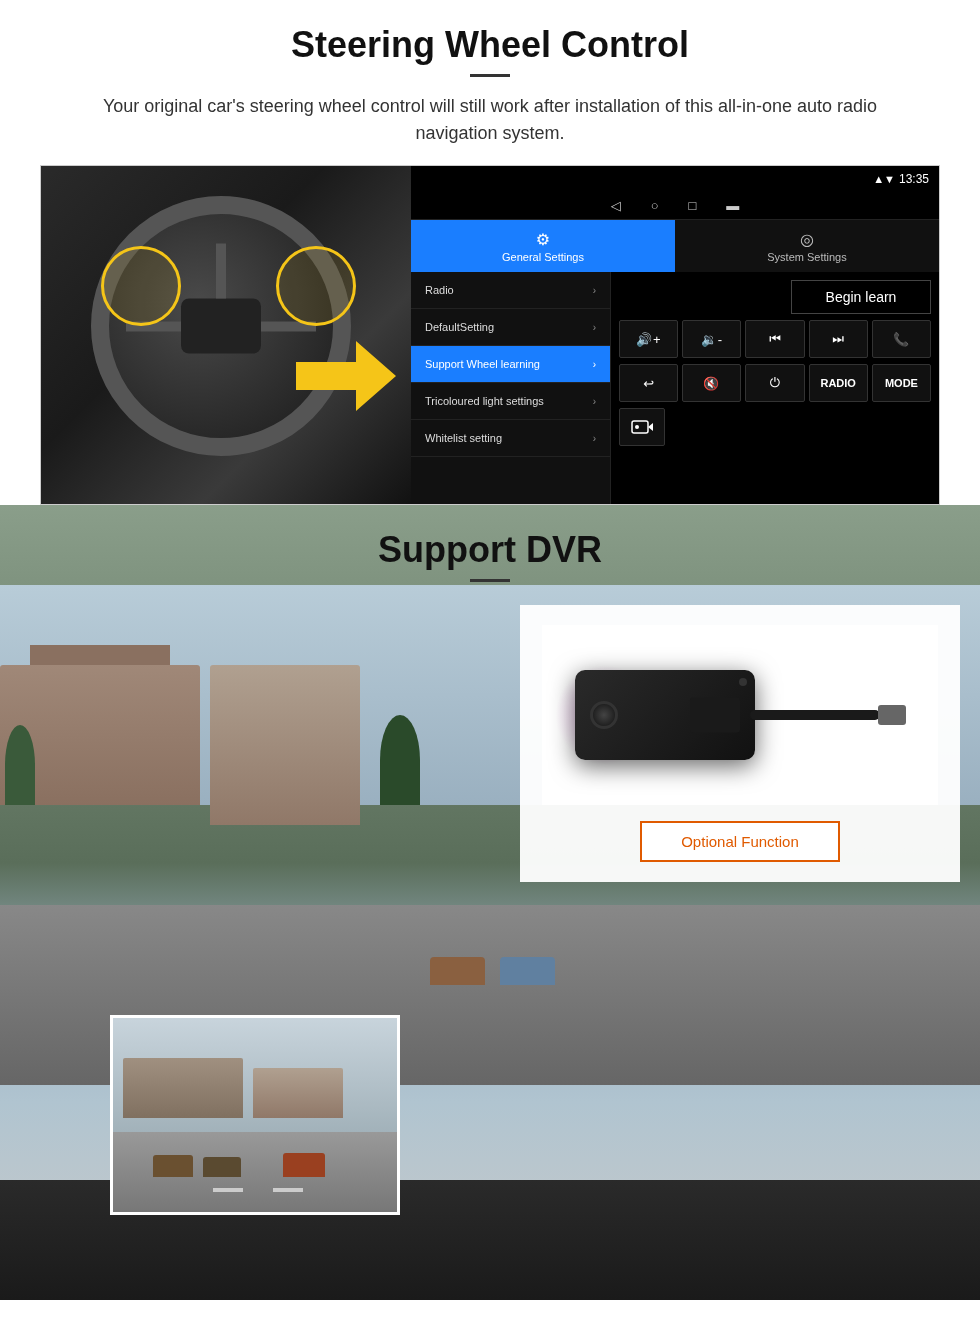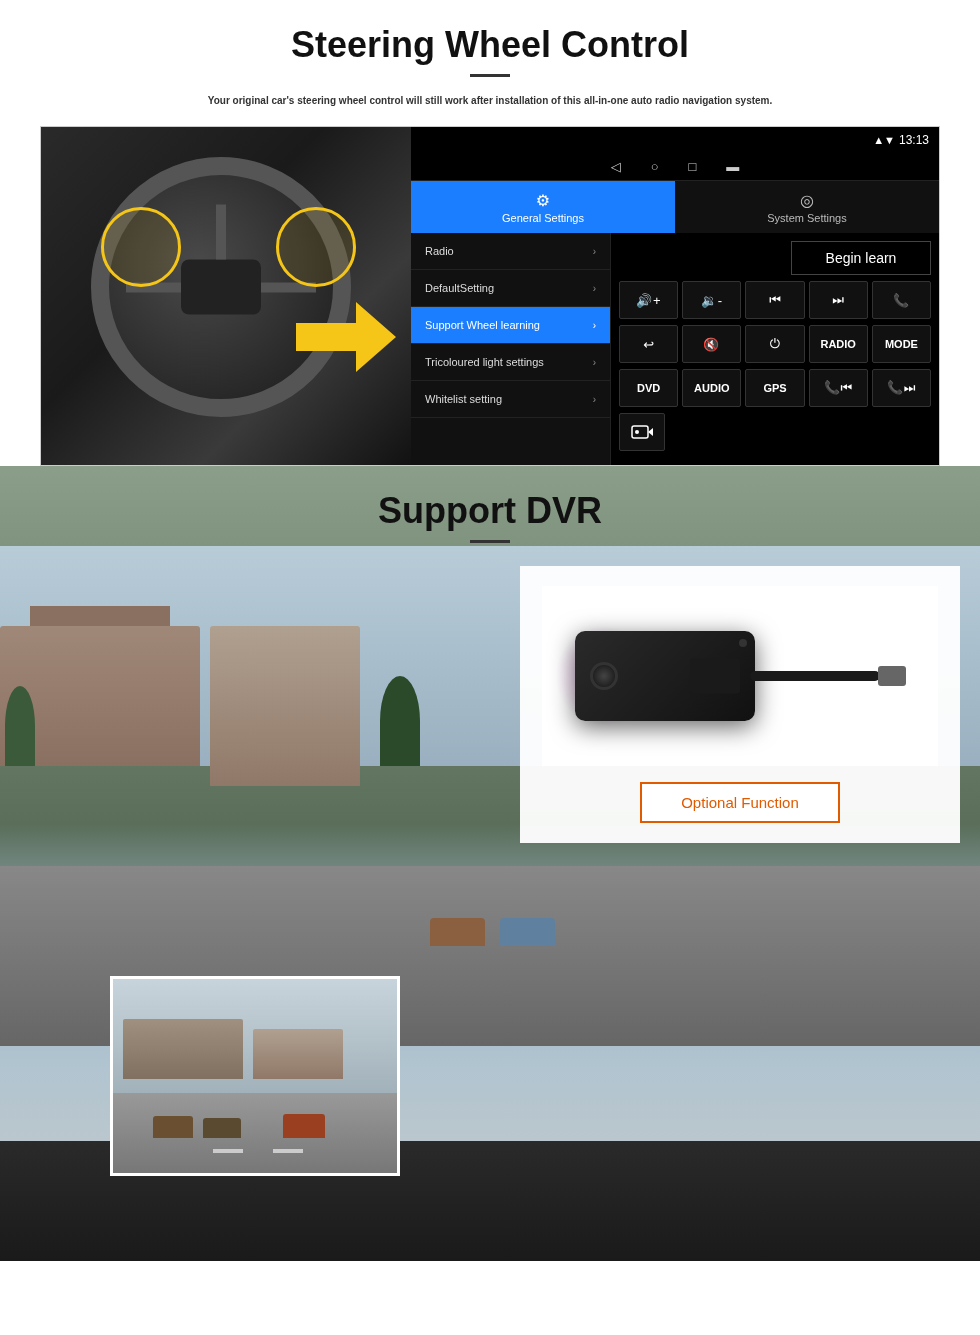--- a/index.html
+++ b/index.html
@@ -22,26 +22,25 @@
       color: #111;
       margin-bottom: 8px;
     }
     .title-divider {
       width: 40px;
       height: 3px;
       background: #333;
       margin: 0 auto 16px auto;
     }
     .section-swc p {
-      font-size: 10px;
+      font-size: 18px;
       color: #333;
       max-width: 860px;
       margin: 0 auto 18px auto;
       line-height: 1.5;
-      font-weight: bold;
     }
 
     
     .ui-screenshot {
       display: flex;
       width: 100%;
       height: 340px;
       background: #000;
       position: relative;
       overflow: hidden;
@@ -412,21 +411,21 @@
       <div class="highlight-circle highlight-right"></div>
       <div style="position:absolute;bottom:65px;right:5px;">
         <div class="yellow-arrow"></div>
       </div>
     </div>
 
     <div class="android-ui">
 
       <div class="status-bar">
         <span style="font-size:11px;">▲▼</span>
-        <span>13:13</span>
+        <span>13:35</span>
       </div>
 
       <div class="nav-bar">
         <span class="nav-btn">◁</span>
         <span class="nav-btn">○</span>
         <span class="nav-btn">□</span>
         <span class="nav-btn">▬</span>
       </div>
 
       <div class="settings-tabs">
@@ -477,27 +476,20 @@
           </div>
 
           <div class="ctrl-row">
             <button class="ctrl-btn">↩</button>
             <button class="ctrl-btn">🔇</button>
             <button class="ctrl-btn">⏻</button>
             <button class="ctrl-btn text-btn">RADIO</button>
             <button class="ctrl-btn text-btn">MODE</button>
           </div>
 
-          <div class="ctrl-row">
-            <button class="ctrl-btn text-btn">DVD</button>
-            <button class="ctrl-btn text-btn">AUDIO</button>
-            <button class="ctrl-btn text-btn">GPS</button>
-            <button class="ctrl-btn">📞⏮</button>
-            <button class="ctrl-btn">📞⏭</button>
-          </div>
 
           <div class="ctrl-row">
             <button class="ctrl-btn" style="width:46px;flex:none;">
               <svg width="22" height="18" viewBox="0 0 22 18" fill="white">
                 <rect x="1" y="3" width="16" height="12" rx="2" fill="none" stroke="white" stroke-width="1.5"></rect>
                 <polygon points="17,9 22,5 22,13" fill="white"></polygon>
                 <circle cx="6" cy="9" r="2" fill="white"></circle>
               </svg>
             </button>
           </div>

